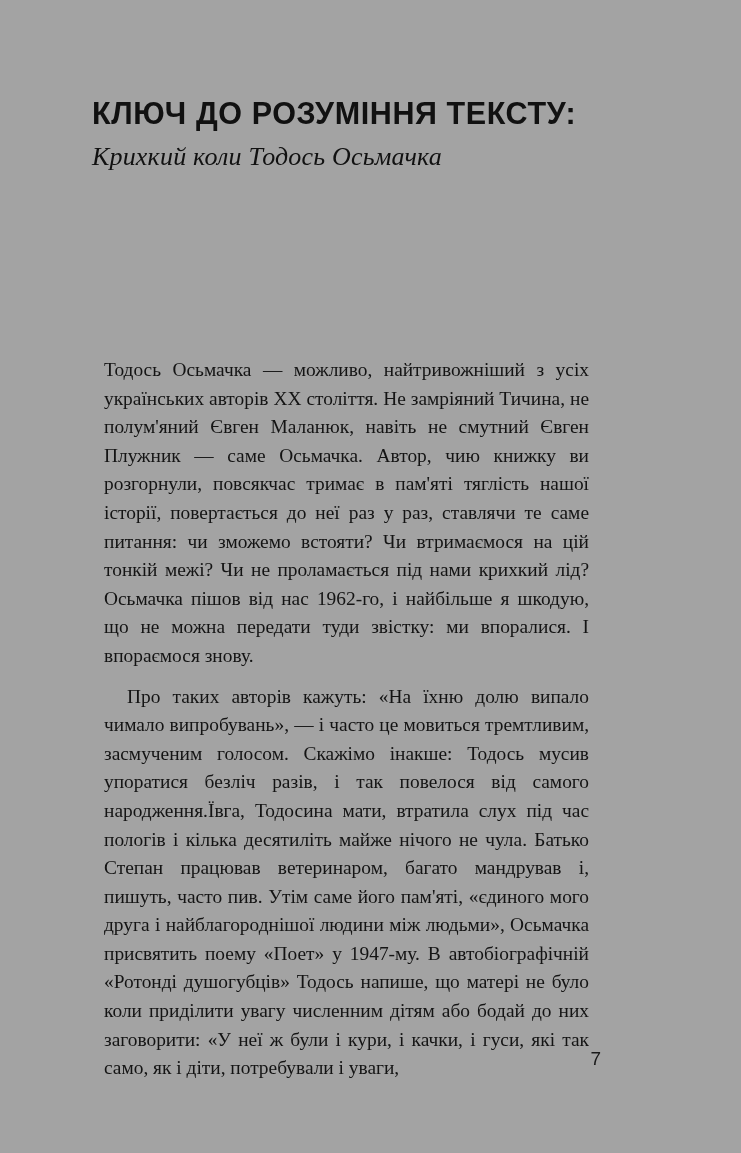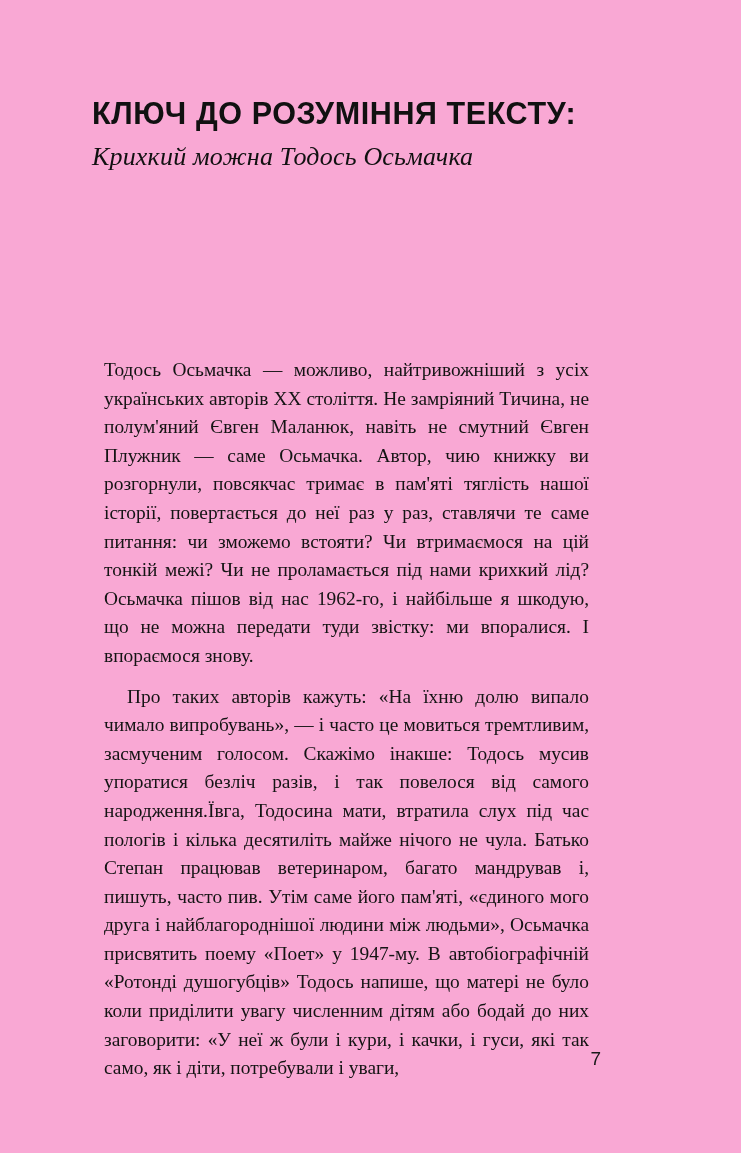--- a/index.html
+++ b/index.html
@@ -6,21 +6,21 @@
   html, body {
     margin: 0;
     padding: 0;
     background: #ffffff;
   }
 
   .page {
     position: relative;
     width: 741px;
     height: 1153px;
-    background: #f9a8d4;
+    background: #a3a3a3;
     margin: 0 auto;
     overflow: hidden;
     box-sizing: border-box;
   }
 
   
   .heading {
     position: absolute;
     left: 92px;
     top: 96px;
@@ -93,21 +93,21 @@
     color: #1a1a1a;
   }
 </style>
 </head>
 <body>
 
 <div class="page">
 
   <div class="heading">
     <h1 class="chapter-title">Ключ до розуміння тексту:</h1>
-    <h2 class="chapter-subtitle">Крихкий можна Тодось Осьмачка</h2>
+    <h2 class="chapter-subtitle">Крихкий коли Тодось Осьмачка</h2>
   </div>
 
   <div class="body-text">
     <p>Тодось Осьмачка — можливо, найтривожніший з усіх українських авторів XX століття. Не замріяний Тичина, не полум'яний Євген Маланюк, навіть не смутний Євген Плужник — саме Осьмачка. Автор, чию книжку ви розгорнули, повсякчас тримає в пам'яті тяглість нашої історії, повертається до неї раз у раз, ставлячи те саме питання: чи зможемо встояти? Чи втримаємося на цій тонкій межі? Чи не проламається під нами крихкий лід? Осьмачка пішов від нас 1962-го, і найбільше я шкодую, що не можна передати туди звістку: ми впоралися. І впораємося знову.</p>
     <p class="indented">Про таких авторів кажуть: «На їхню долю випало чимало випробувань», — і часто це мовиться тремтливим, засмученим голосом. Скажімо інакше: Тодось мусив упоратися безліч разів, і так повелося від самого народження.Ївга, Тодосина мати, втратила слух під час пологів і кілька десятиліть майже нічого не чула. Батько Степан працював ветеринаром, багато мандрував і, пишуть, часто пив. Утім саме його пам'яті, «єдиного мого друга і найблагороднішої людини між людьми», Осьмачка присвятить поему «Поет» у 1947-му. В автобіографічній «Ротонді душогубців» Тодось напише, що матері не було коли приділити увагу численним дітям або бодай до них заговорити: «У неї ж були і кури, і качки, і гуси, які так само, як і діти, потребували і уваги,</p>
   </div>
 
   <div class="folio">7</div>
 
 </div>

